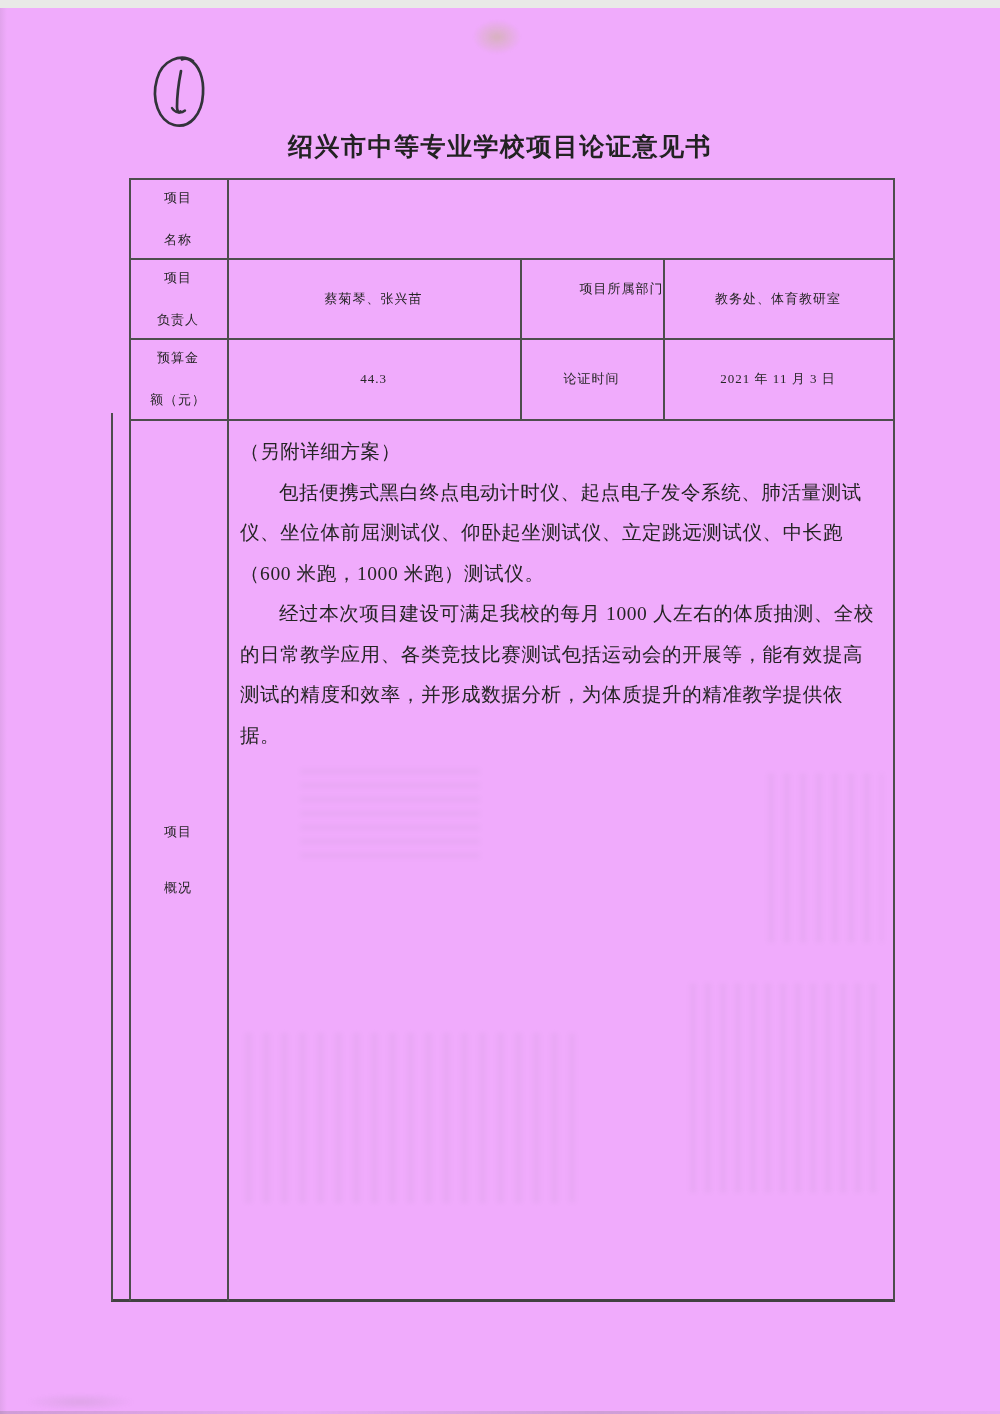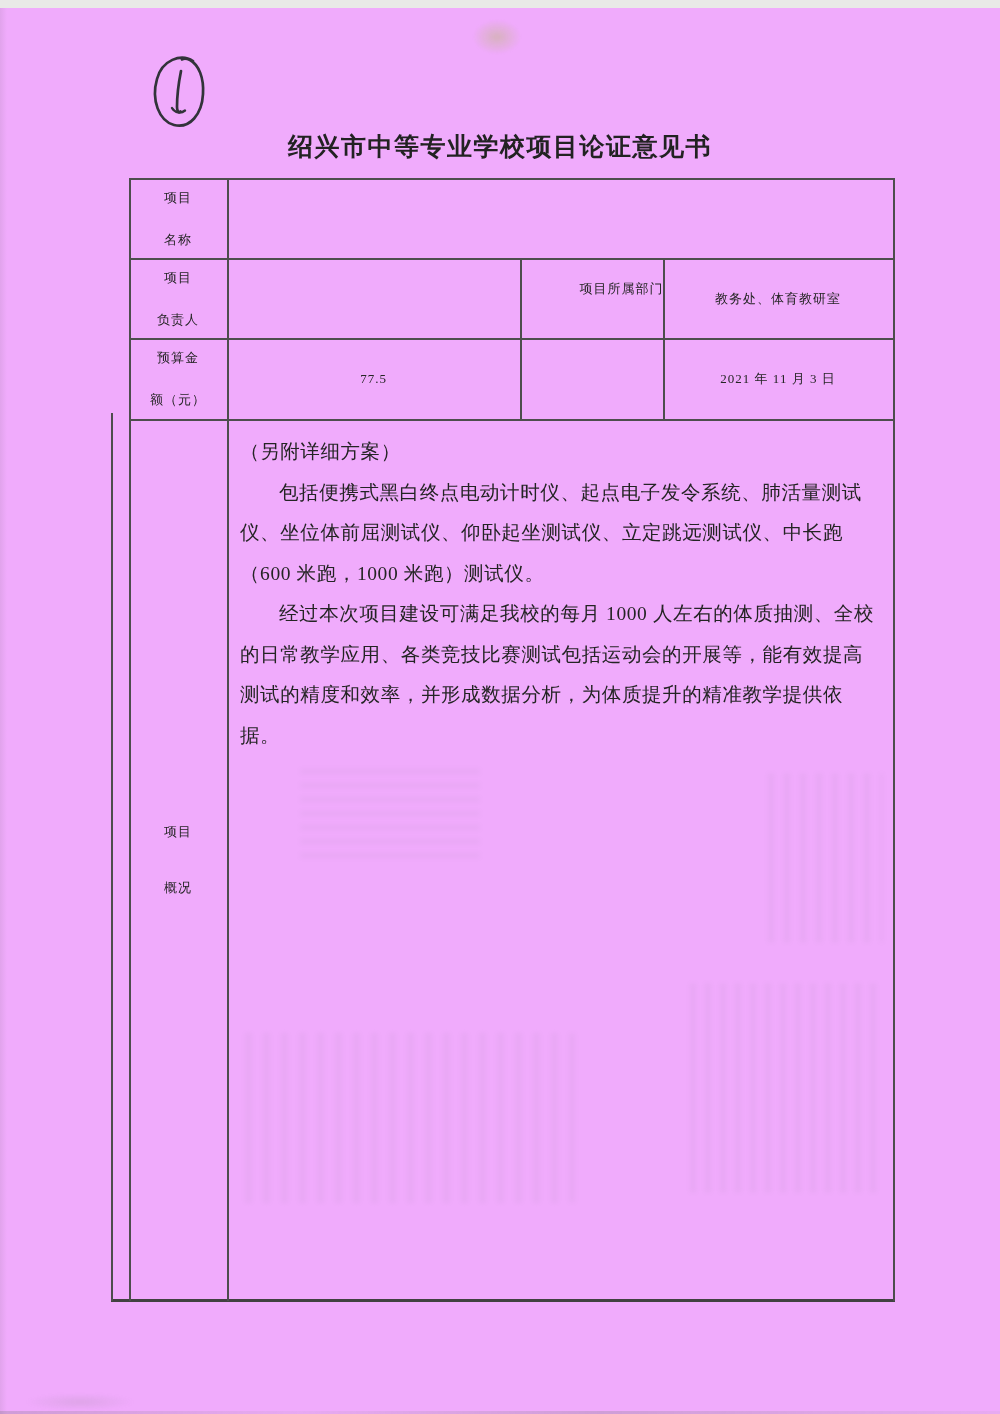--- a/index.html
+++ b/index.html
@@ -122,28 +122,30 @@
 
   <div class="cell" style="left:131px;top:172px;width:94px;height:78px;">
     <span class="ln">项目</span>
     <span class="ln">名称</span>
   </div>
 
   <div class="cell" style="left:131px;top:252px;width:94px;height:78px;">
     <span class="ln">项目</span>
     <span class="ln">负责人</span>
   </div>
+  <div class="cell" style="left:229px;top:252px;width:289px;height:78px;">蔡菊琴、张兴苗</div>
   <div class="cell" style="left:522px;top:252px;width:139px;height:58px;padding-left:30px;">项目所属部门</div>
   <div class="cell" style="left:131px;top:332px;width:94px;height:77px;">
     <span class="ln">预算金</span>
     <span class="ln">额（元）</span>
   </div>
 
   <div class="cell" style="left:665px;top:252px;width:226px;height:78px;">教务处、体育教研室</div>
-  <div class="cell" style="left:229px;top:332px;width:289px;height:77px;">77.5</div>
+  <div class="cell" style="left:229px;top:332px;width:289px;height:77px;">44.3</div>
+  <div class="cell" style="left:522px;top:332px;width:139px;height:77px;">论证时间</div>
   <div class="cell" style="left:665px;top:332px;width:226px;height:77px;text-align:center;">2021 年 11 月 3 日</div>
 
   <div class="cell tall-label" style="left:131px;top:413px;width:94px;height:878px;">
     <span class="ln">项目</span>
     <span class="ln">概况</span>
   </div>
 
   <div class="overview">
     <p class="para">（另附详细方案）</p>
     <p class="para indent">包括便携式黑白终点电动计时仪、起点电子发令系统、肺活量测试仪、坐位体前屈测试仪、仰卧起坐测试仪、立定跳远测试仪、中长跑（600 米跑，1000 米跑）测试仪。</p>

